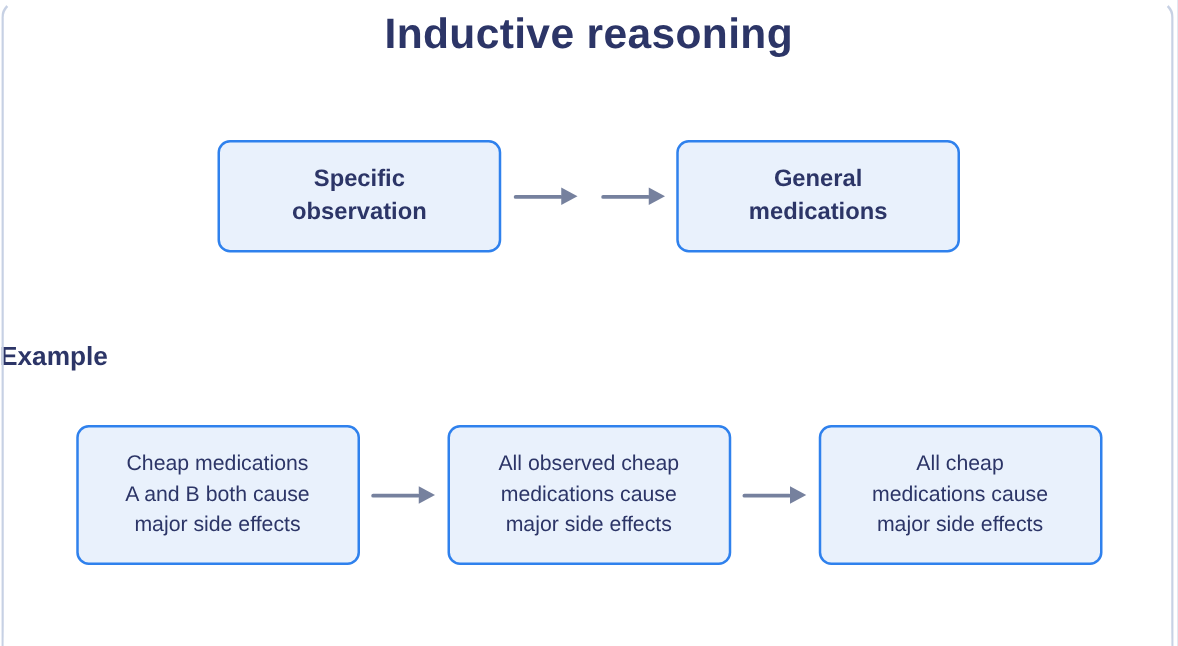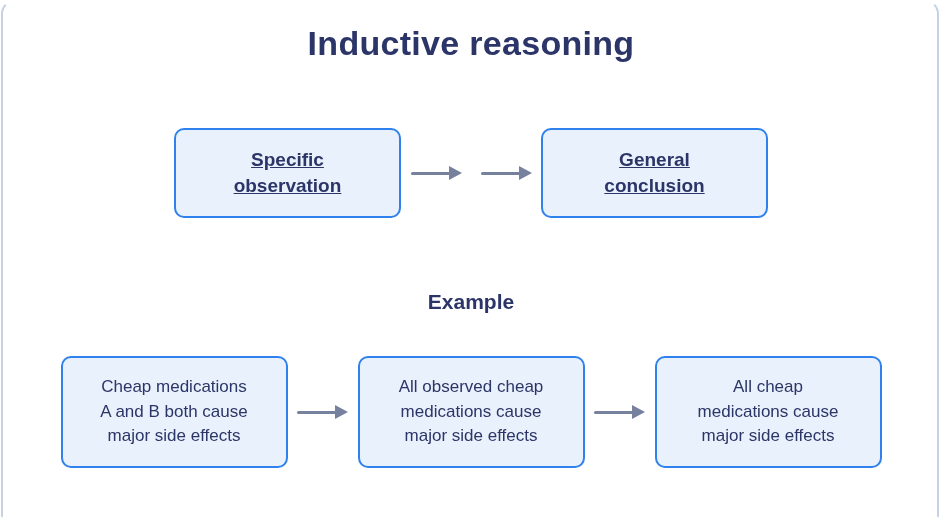--- a/index.html
+++ b/index.html
@@ -18,21 +18,21 @@
     right: 3px;
     top: 0;
     bottom: 0;
     border-left: 2px solid var(--frame-border, #c7d1e4);
     border-right: 2px solid var(--frame-border, #c7d1e4);
     border-top: 2px solid transparent;
     border-radius: 14px 14px 0 0;
     pointer-events: none;
   }
   .title {
-    margin: 24px 0 0;
+    margin: 8px 0 0;
     text-align: center;
     font-size: 34px;
     line-height: 38px;
     font-weight: 700;
     letter-spacing: 0.3px;
     color: var(--navy-text, #2c3567);
   }
   .row {
     display: flex;
     justify-content: center;
@@ -46,21 +46,21 @@
     background: var(--box-fill, #e9f1fc);
     border-radius: 10px;
     display: flex;
     align-items: center;
     justify-content: center;
     text-align: center;
     color: var(--navy-text, #2c3567);
     padding: 6px 10px;
   }
   .box-label { white-space: pre-line; }
-  .row-main .box { height: 90px; font-size: 19px; font-weight: 700; line-height: 1.38; text-decoration: underline; }
+  .row-main .box { height: 90px; font-size: 19px; font-weight: 700; line-height: 1.38; }
   .row-example .box { height: 112px; font-size: 17px; font-weight: 500; line-height: 1.45; }
   .arrow {
     width: 70px;
     display: flex;
     align-items: center;
     justify-content: center;
     flex: 0 0 70px;
   }
   .arrow .stem {
     width: 39px;
@@ -71,21 +71,21 @@
   .arrow .head {
     width: 0;
     height: 0;
     border-left: 13px solid var(--arrow, #76819e);
     border-top: 7px solid transparent;
     border-bottom: 7px solid transparent;
     margin-left: -1px;
   }
   .example-heading {
     margin: 72px 0 0;
-    text-align: center;
+    text-align: left;
     font-size: 21px;
     line-height: 24px;
     font-weight: 700;
     color: var(--navy-text, #2c3567);
   }
 </style>
 </head>
 <body>
 
 <div class="frame"></div>
@@ -100,21 +100,21 @@
   <div class="arrow">
     <span class="stem"></span>
     <span class="head"></span>
   </div>
   <div class="arrow">
     <span class="stem"></span>
     <span class="head"></span>
   </div>
   <div class="box">
     <span class="box-label">General
-conclusion</span>
+medications</span>
   </div>
 </div>
 
 <h2 class="example-heading">Example</h2>
 
 <div class="row row-example">
   <div class="box">
     <span class="box-label">Cheap medications
 A and B both cause
 major side effects</span>

